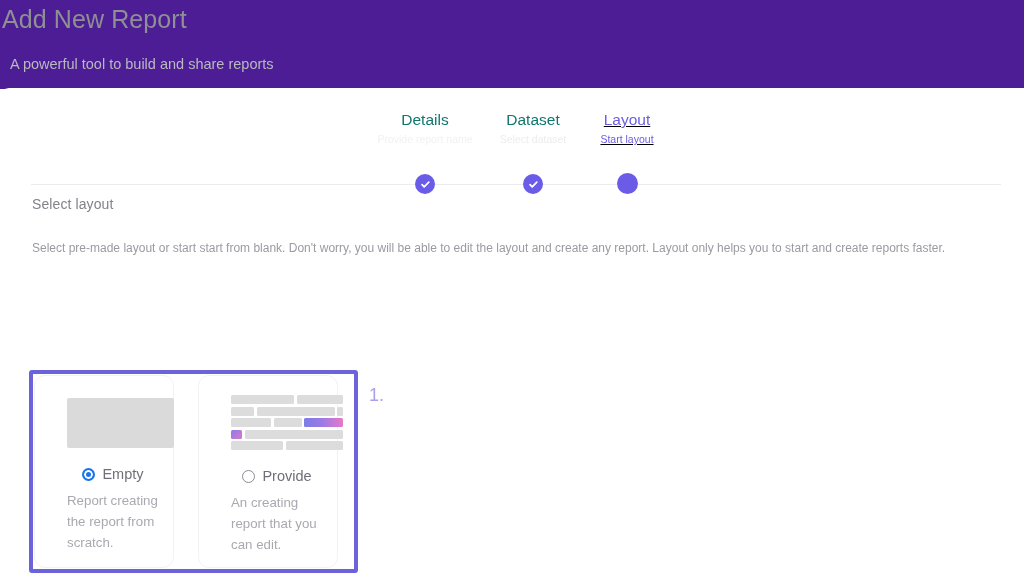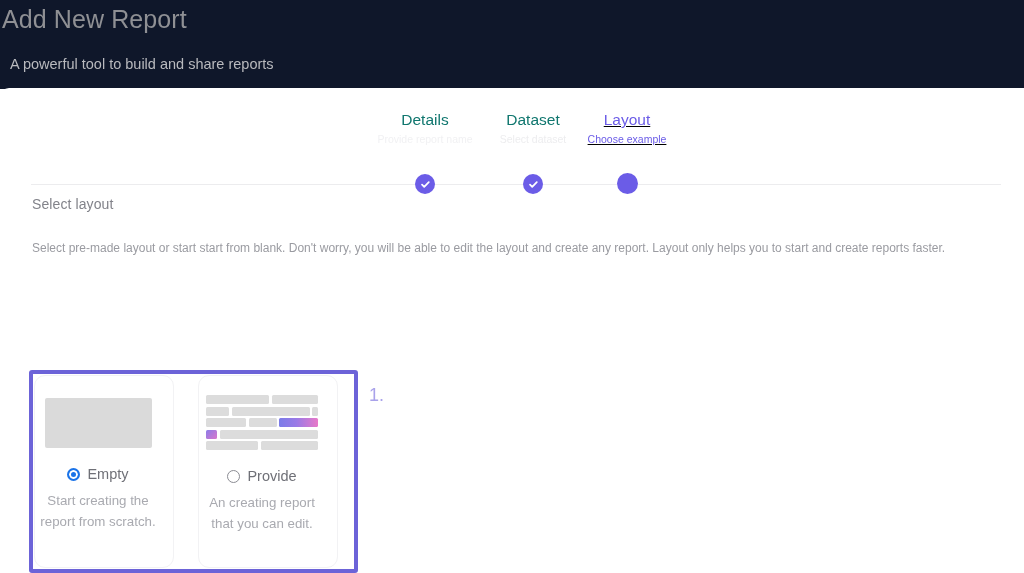--- a/index.html
+++ b/index.html
@@ -14,21 +14,21 @@
     overflow: hidden;
     position: relative;
   }
 
   
   .page-header {
     position: absolute;
     left: 0; top: 0;
     width: 1024px;
     height: 89px;
-    background: #0f172a;
+    background: #4c1d95;
     box-sizing: border-box;
     padding: 2px 0 0 2px;
   }
   .page-title {
     margin: 0;
     font-size: 25px;
     font-weight: 400;
     color: #8f9094;
     letter-spacing: 0.1px;
     line-height: 31px;
@@ -170,22 +170,22 @@
     display: flex;
     gap: 24px;
   }
   .layout-card {
     width: 140px;
     height: 193px;
     background: #ffffff;
     border: 1px solid #f2f2f4;
     border-radius: 11px;
     box-sizing: border-box;
-    padding: 18px 14px 0 2px;
-    text-align: center;
+    padding: 18px 14px 0 32px;
+    text-align: left;
   }
 
   
   .thumb-empty {
     width: 107px;
     height: 50px;
     background: #dadada;
     border-radius: 2px;
     margin: 4px auto 0 auto;
   }
@@ -278,39 +278,39 @@
       <div class="step-sub faint2">Select dataset</div>
       <div class="step-dot">
         <svg class="check-glyph" viewBox="0 0 12 12">
           <path d="M2.2 6.2 L4.6 8.6 L9.6 3.5" fill="none" stroke="#ffffff" stroke-width="1.9" stroke-linecap="round" stroke-linejoin="round"></path>
         </svg>
       </div>
     </div>
 
     <div class="step step-layout">
       <div class="step-title active">Layout</div>
-      <div class="step-sub active">Choose example</div>
+      <div class="step-sub active">Start layout</div>
       <div class="step-dot big"></div>
     </div>
   </div>
 
   <div class="section-title">Select layout</div>
   <div class="section-desc">Select pre-made layout or start start from blank. Don't worry, you will be able to edit the layout and create any report. Layout only helps you to start and create reports faster.</div>
 
   <div class="annot-box-cards"></div>
 
   <div class="cards-row">
 
     <div class="layout-card">
       <div class="thumb-empty"></div>
       <div class="card-option">
         <span class="radio on"></span>
         <span class="card-label">Empty</span>
       </div>
-      <div class="card-desc">Start creating the report from scratch.</div>
+      <div class="card-desc">Report creating the report from scratch.</div>
     </div>
 
     <div class="layout-card">
       <div class="thumb-business">
         <div class="tb-row">
           <div class="tb-blk" style="flex:0 0 63px"></div>
           <div class="tb-blk" style="flex:1"></div>
         </div>
         <div class="tb-row">
           <div class="tb-blk" style="flex:0 0 23px"></div>

